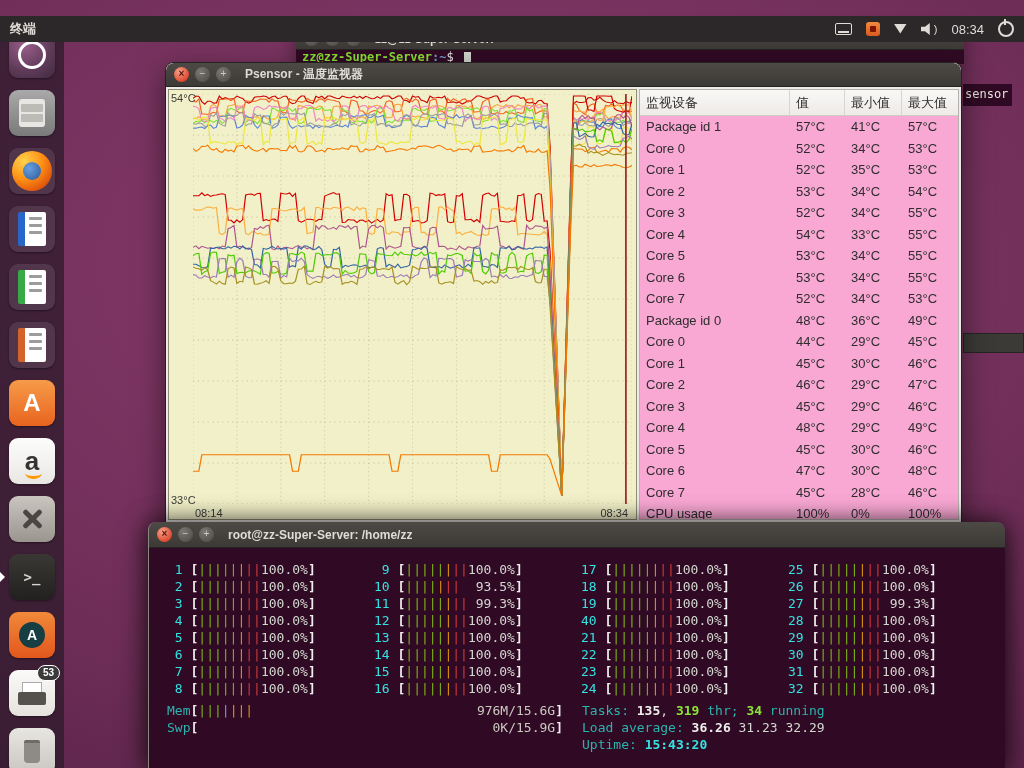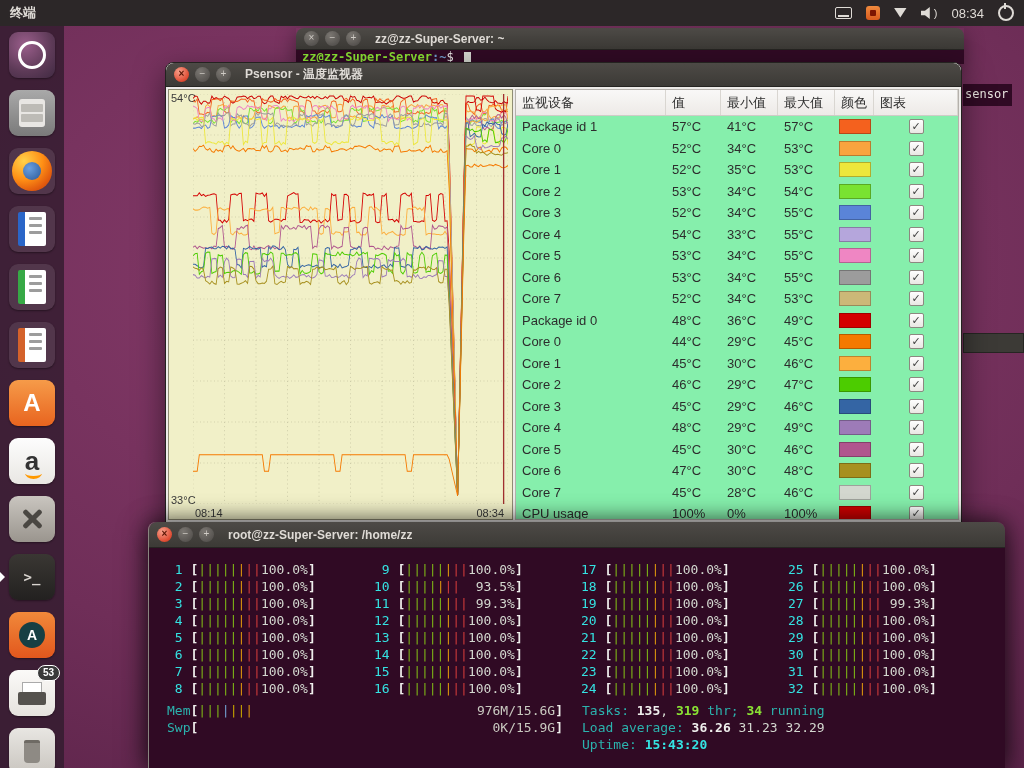--- a/index.html
+++ b/index.html
@@ -2,21 +2,21 @@
 <html><head>
 <meta charset="utf-8">
 <style>
   html,body{margin:0;padding:0;}
   body{
     width:1024px;height:768px;overflow:hidden;position:relative;
     font-family:"Liberation Sans",sans-serif;
     background:radial-gradient(140% 120% at 45% 35%, #8a3d6d 0%, #6f2e58 45%, #4f1d40 85%, #3a122f 100%);
   }
   
-  #topbar{position:absolute;left:0;top:0;width:1024px;height:26px;background:#2c2728;z-index:50;
+  #topbar{position:absolute;left:0;top:16px;width:1024px;height:26px;background:#2c2728;z-index:50;
     display:flex;align-items:center;color:#dfdbd6;font-size:13px;}
   #appmenu{margin-left:10px;font-weight:bold;}
   #tray{margin-left:auto;display:flex;align-items:center;gap:14px;padding-right:10px;}
   .tico{display:inline-flex;align-items:center;justify-content:center;height:18px;}
   .kb{width:15px;height:10px;border:1.5px solid #dfdbd6;border-radius:2px;position:relative;}
   .kb:after{content:"";position:absolute;left:2px;right:2px;bottom:1px;height:2px;background:#dfdbd6;}
   .rec{width:14px;height:14px;border-radius:3px;background:linear-gradient(180deg,#f08a3e,#d85a1e);position:relative;}
   .rec:after{content:"";position:absolute;left:4px;top:4px;width:6px;height:6px;background:#7c1502;border-radius:1px;}
   .net{width:13px;height:11px;background:#dfdbd6;clip-path:polygon(0 0,100% 0,50% 90%);}
   .vol{width:12px;height:12px;background:#dfdbd6;clip-path:polygon(0 32%,35% 32%,75% 0,75% 100%,35% 68%,0 68%);}
@@ -84,21 +84,21 @@
   #psensor{position:absolute;left:165px;top:62px;width:797px;height:463px;z-index:10;background:#edebe8;
     border:1px solid #242220;border-radius:8px 8px 0 0;box-shadow:0 10px 30px rgba(0,0,0,.5);box-sizing:border-box;overflow:hidden;}
   .ps-content{display:flex;height:435px;padding:2px;gap:2px;box-sizing:border-box;}
   .chartpane{flex:1;position:relative;background:#f1f0c8;border:1px solid #8f8d74;}
   .chartpane svg{position:absolute;left:24px;top:4px;right:4px;bottom:15px;display:block;width:calc(100% - 28px);height:calc(100% - 19px);}
   .chartpane svg path{fill:none;stroke-width:1;}
   .chartpane svg .gh,.chartpane svg .gv{stroke:#b9b694;stroke-width:0.6;stroke-dasharray:1 3;}
   .ylab,.xlab{position:absolute;font-size:11px;color:#3a3a3a;}
   .ylab.top{left:2px;top:2px;} .ylab.bot{left:2px;bottom:13px;}
   .xlab.left{left:26px;bottom:0px;} .xlab.right{right:8px;bottom:0px;}
-  .tablepane{width:444px;background:#86efac;border:1px solid #b5b1ac;display:flex;flex-direction:column;
+  .tablepane{width:320px;background:#f9a8d4;border:1px solid #b5b1ac;display:flex;flex-direction:column;
     font-size:13px;color:#2d2d2d;box-sizing:border-box;overflow:hidden;}
   .thead{display:grid;grid-template-columns:150px 55px 57px 57px 39px 1fr;background:linear-gradient(#f9f8f7,#edeae7);
     border-bottom:1px solid #cfccc7;height:26px;box-sizing:border-box;}
   .th{padding:4px 6px;border-right:1px solid #d9d6d1;box-sizing:border-box;white-space:nowrap;overflow:hidden;}
   .trow{display:grid;grid-template-columns:150px 55px 57px 57px 39px 1fr;height:21.5px;align-items:center;}
   .td{padding:0 6px;white-space:nowrap;overflow:hidden;}
   .ccell,.chk{display:flex;align-items:center;justify-content:center;padding:0;height:100%;}
   .swatch{width:30px;height:13px;border:1px solid rgba(0,0,0,.25);display:inline-block;}
   .checkbox{width:13px;height:13px;border:1px solid #8c8880;background:linear-gradient(#fefefe,#e9e7e3);
     border-radius:2px;font-size:11px;line-height:12px;text-align:center;color:#3f3f3f;display:inline-block;}
@@ -542,21 +542,21 @@
         <div class="cpu-meter"><span class="cid"> 2</span><span class="brk"> [</span><span class="bg">|||||</span><span class="bo">|</span><span class="brd">||</span><span class="gap"></span><span class="pct">100.0%</span><span class="brk">]</span></div>
         <div class="cpu-meter"><span class="cid">10</span><span class="brk"> [</span><span class="bg">||||</span><span class="bo">|</span><span class="brd">||</span><span class="gap"> </span><span class="pct"> 93.5%</span><span class="brk">]</span></div>
         <div class="cpu-meter"><span class="cid">18</span><span class="brk"> [</span><span class="bg">|||||</span><span class="bo">|</span><span class="brd">||</span><span class="gap"></span><span class="pct">100.0%</span><span class="brk">]</span></div>
         <div class="cpu-meter"><span class="cid">26</span><span class="brk"> [</span><span class="bg">|||||</span><span class="bo">|</span><span class="brd">||</span><span class="gap"></span><span class="pct">100.0%</span><span class="brk">]</span></div>
         <div class="cpu-meter"><span class="cid"> 3</span><span class="brk"> [</span><span class="bg">|||||</span><span class="bo">|</span><span class="brd">||</span><span class="gap"></span><span class="pct">100.0%</span><span class="brk">]</span></div>
         <div class="cpu-meter"><span class="cid">11</span><span class="brk"> [</span><span class="bg">|||||</span><span class="bo">|</span><span class="brd">||</span><span class="gap"></span><span class="pct"> 99.3%</span><span class="brk">]</span></div>
         <div class="cpu-meter"><span class="cid">19</span><span class="brk"> [</span><span class="bg">|||||</span><span class="bo">|</span><span class="brd">||</span><span class="gap"></span><span class="pct">100.0%</span><span class="brk">]</span></div>
         <div class="cpu-meter"><span class="cid">27</span><span class="brk"> [</span><span class="bg">|||||</span><span class="bo">|</span><span class="brd">||</span><span class="gap"></span><span class="pct"> 99.3%</span><span class="brk">]</span></div>
         <div class="cpu-meter"><span class="cid"> 4</span><span class="brk"> [</span><span class="bg">|||||</span><span class="bo">|</span><span class="brd">||</span><span class="gap"></span><span class="pct">100.0%</span><span class="brk">]</span></div>
         <div class="cpu-meter"><span class="cid">12</span><span class="brk"> [</span><span class="bg">|||||</span><span class="bo">|</span><span class="brd">||</span><span class="gap"></span><span class="pct">100.0%</span><span class="brk">]</span></div>
-        <div class="cpu-meter"><span class="cid">20</span><span class="brk"> [</span><span class="bg">|||||</span><span class="bo">|</span><span class="brd">||</span><span class="gap"></span><span class="pct">100.0%</span><span class="brk">]</span></div>
+        <div class="cpu-meter"><span class="cid">40</span><span class="brk"> [</span><span class="bg">|||||</span><span class="bo">|</span><span class="brd">||</span><span class="gap"></span><span class="pct">100.0%</span><span class="brk">]</span></div>
         <div class="cpu-meter"><span class="cid">28</span><span class="brk"> [</span><span class="bg">|||||</span><span class="bo">|</span><span class="brd">||</span><span class="gap"></span><span class="pct">100.0%</span><span class="brk">]</span></div>
         <div class="cpu-meter"><span class="cid"> 5</span><span class="brk"> [</span><span class="bg">|||||</span><span class="bo">|</span><span class="brd">||</span><span class="gap"></span><span class="pct">100.0%</span><span class="brk">]</span></div>
         <div class="cpu-meter"><span class="cid">13</span><span class="brk"> [</span><span class="bg">|||||</span><span class="bo">|</span><span class="brd">||</span><span class="gap"></span><span class="pct">100.0%</span><span class="brk">]</span></div>
         <div class="cpu-meter"><span class="cid">21</span><span class="brk"> [</span><span class="bg">|||||</span><span class="bo">|</span><span class="brd">||</span><span class="gap"></span><span class="pct">100.0%</span><span class="brk">]</span></div>
         <div class="cpu-meter"><span class="cid">29</span><span class="brk"> [</span><span class="bg">|||||</span><span class="bo">|</span><span class="brd">||</span><span class="gap"></span><span class="pct">100.0%</span><span class="brk">]</span></div>
         <div class="cpu-meter"><span class="cid"> 6</span><span class="brk"> [</span><span class="bg">|||||</span><span class="bo">|</span><span class="brd">||</span><span class="gap"></span><span class="pct">100.0%</span><span class="brk">]</span></div>
         <div class="cpu-meter"><span class="cid">14</span><span class="brk"> [</span><span class="bg">|||||</span><span class="bo">|</span><span class="brd">||</span><span class="gap"></span><span class="pct">100.0%</span><span class="brk">]</span></div>
         <div class="cpu-meter"><span class="cid">22</span><span class="brk"> [</span><span class="bg">|||||</span><span class="bo">|</span><span class="brd">||</span><span class="gap"></span><span class="pct">100.0%</span><span class="brk">]</span></div>
         <div class="cpu-meter"><span class="cid">30</span><span class="brk"> [</span><span class="bg">|||||</span><span class="bo">|</span><span class="brd">||</span><span class="gap"></span><span class="pct">100.0%</span><span class="brk">]</span></div>
         <div class="cpu-meter"><span class="cid"> 7</span><span class="brk"> [</span><span class="bg">|||||</span><span class="bo">|</span><span class="brd">||</span><span class="gap"></span><span class="pct">100.0%</span><span class="brk">]</span></div>

